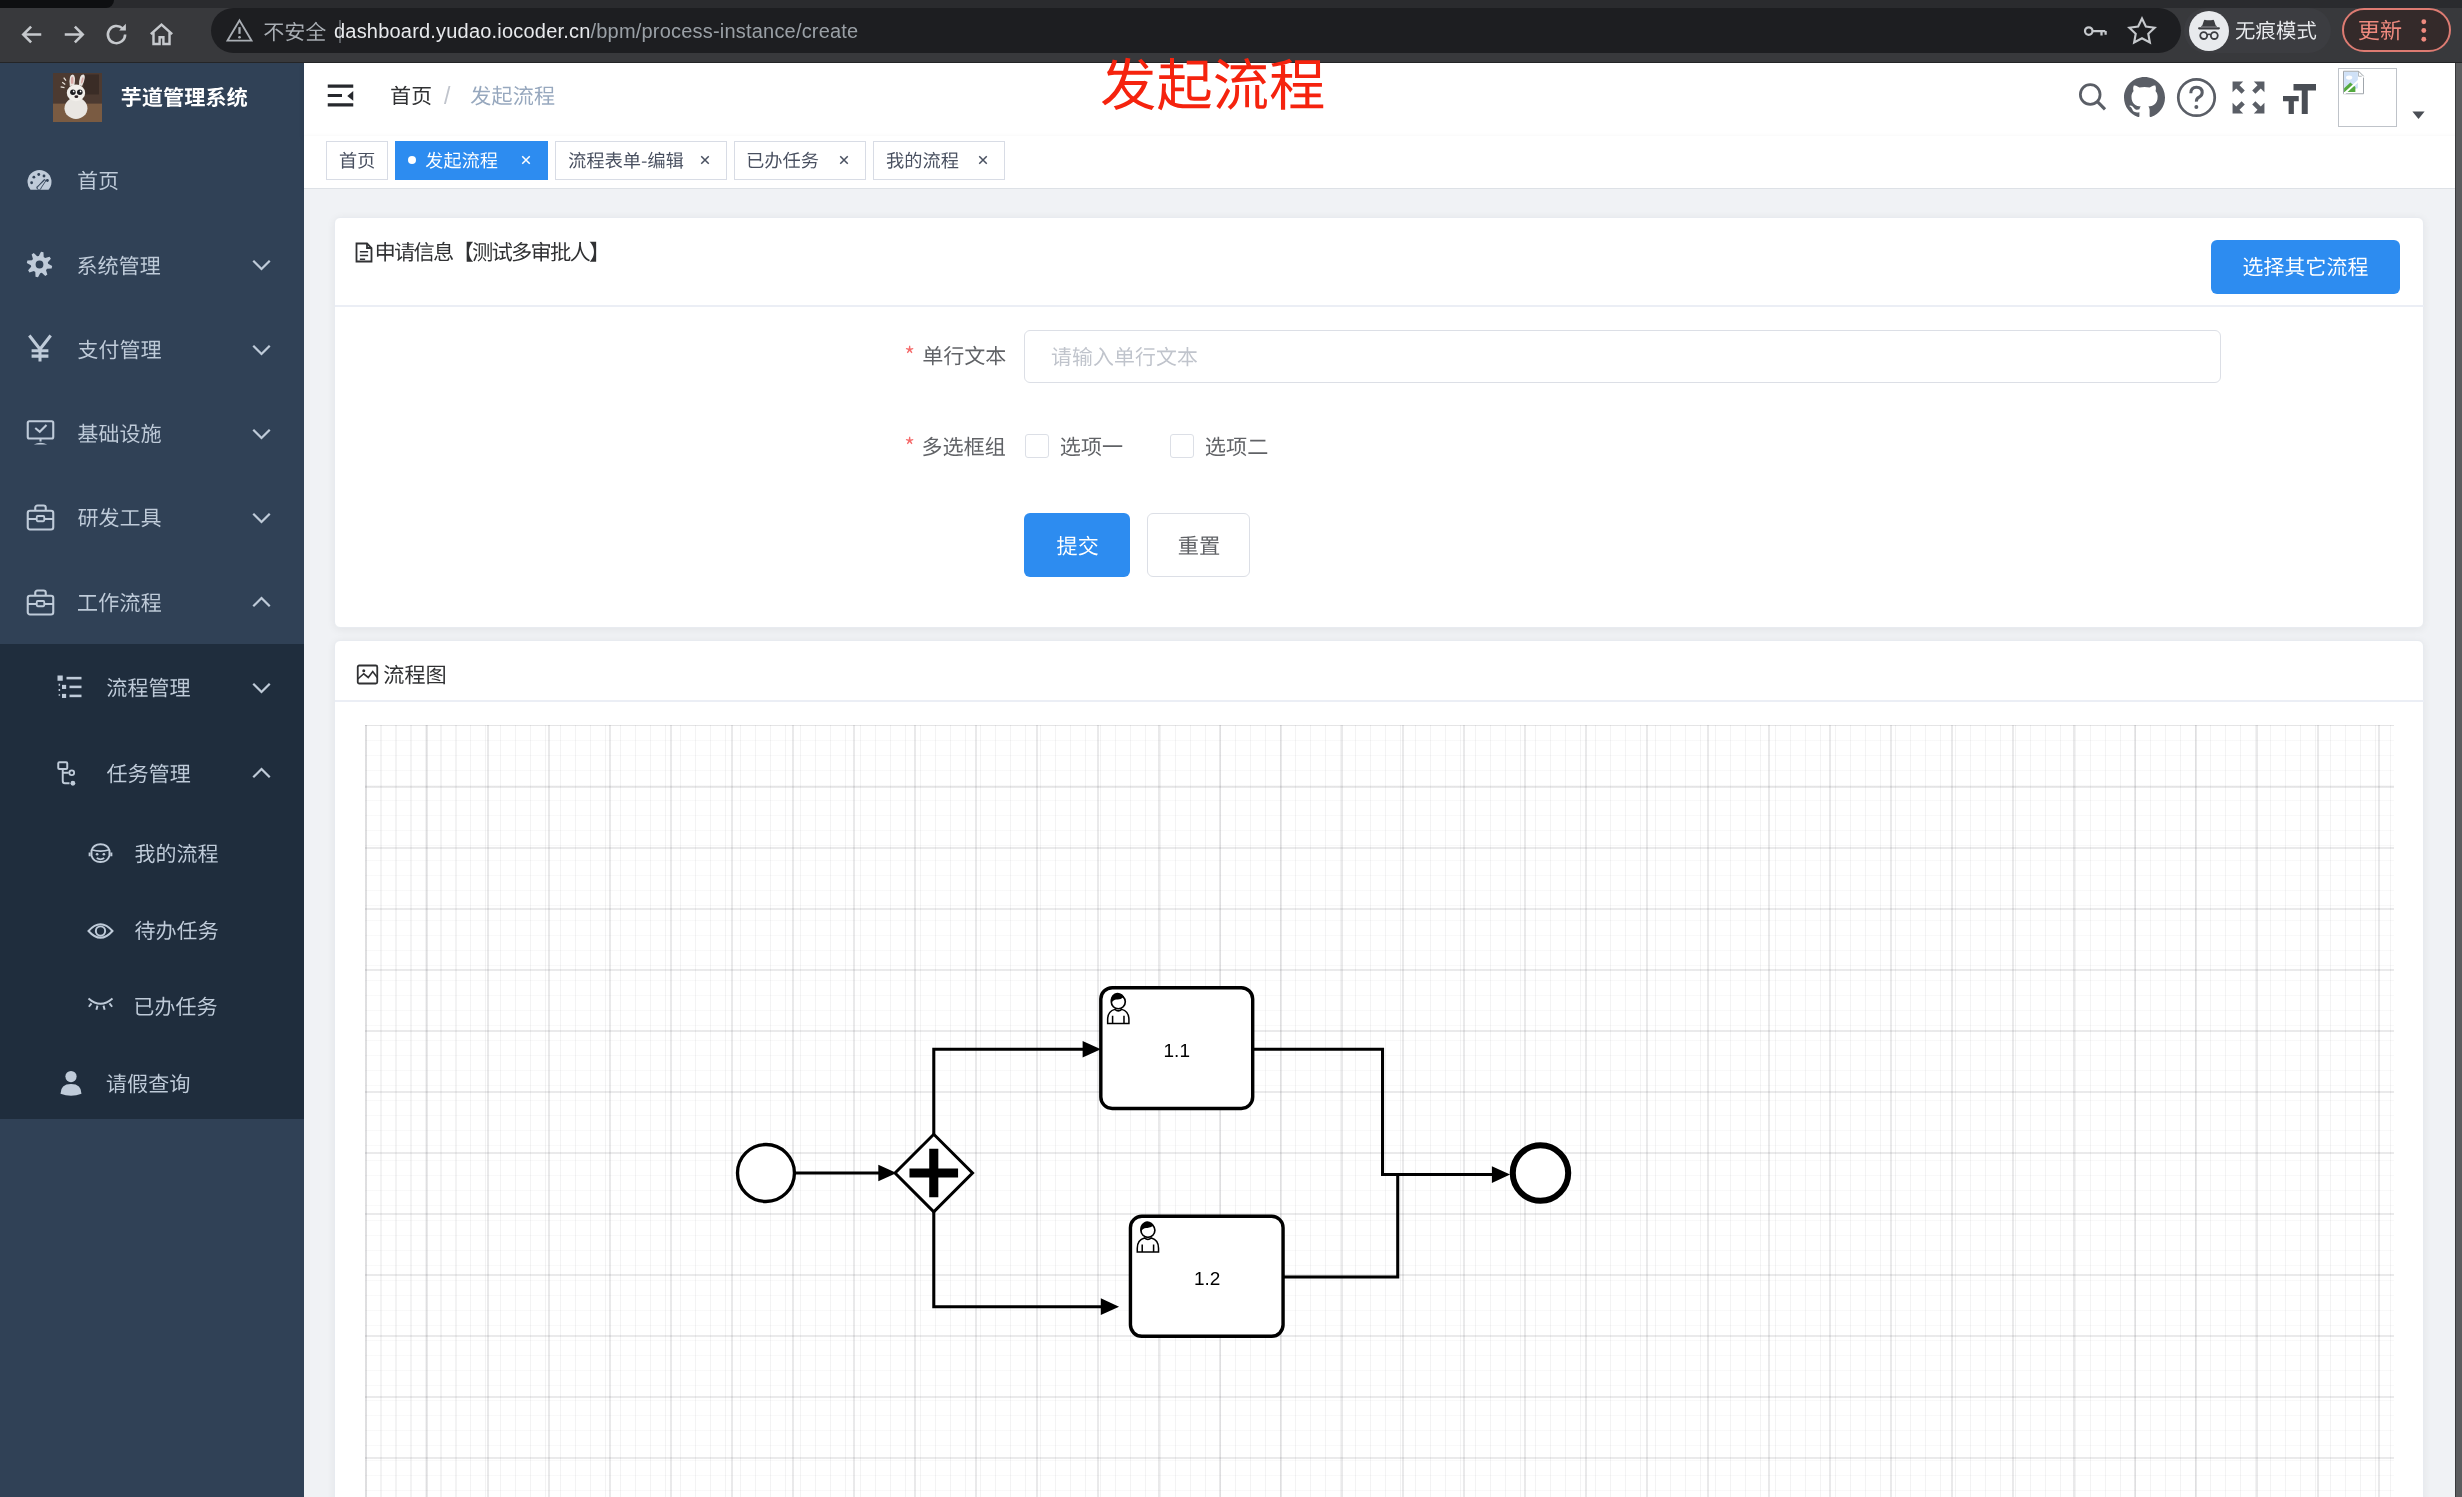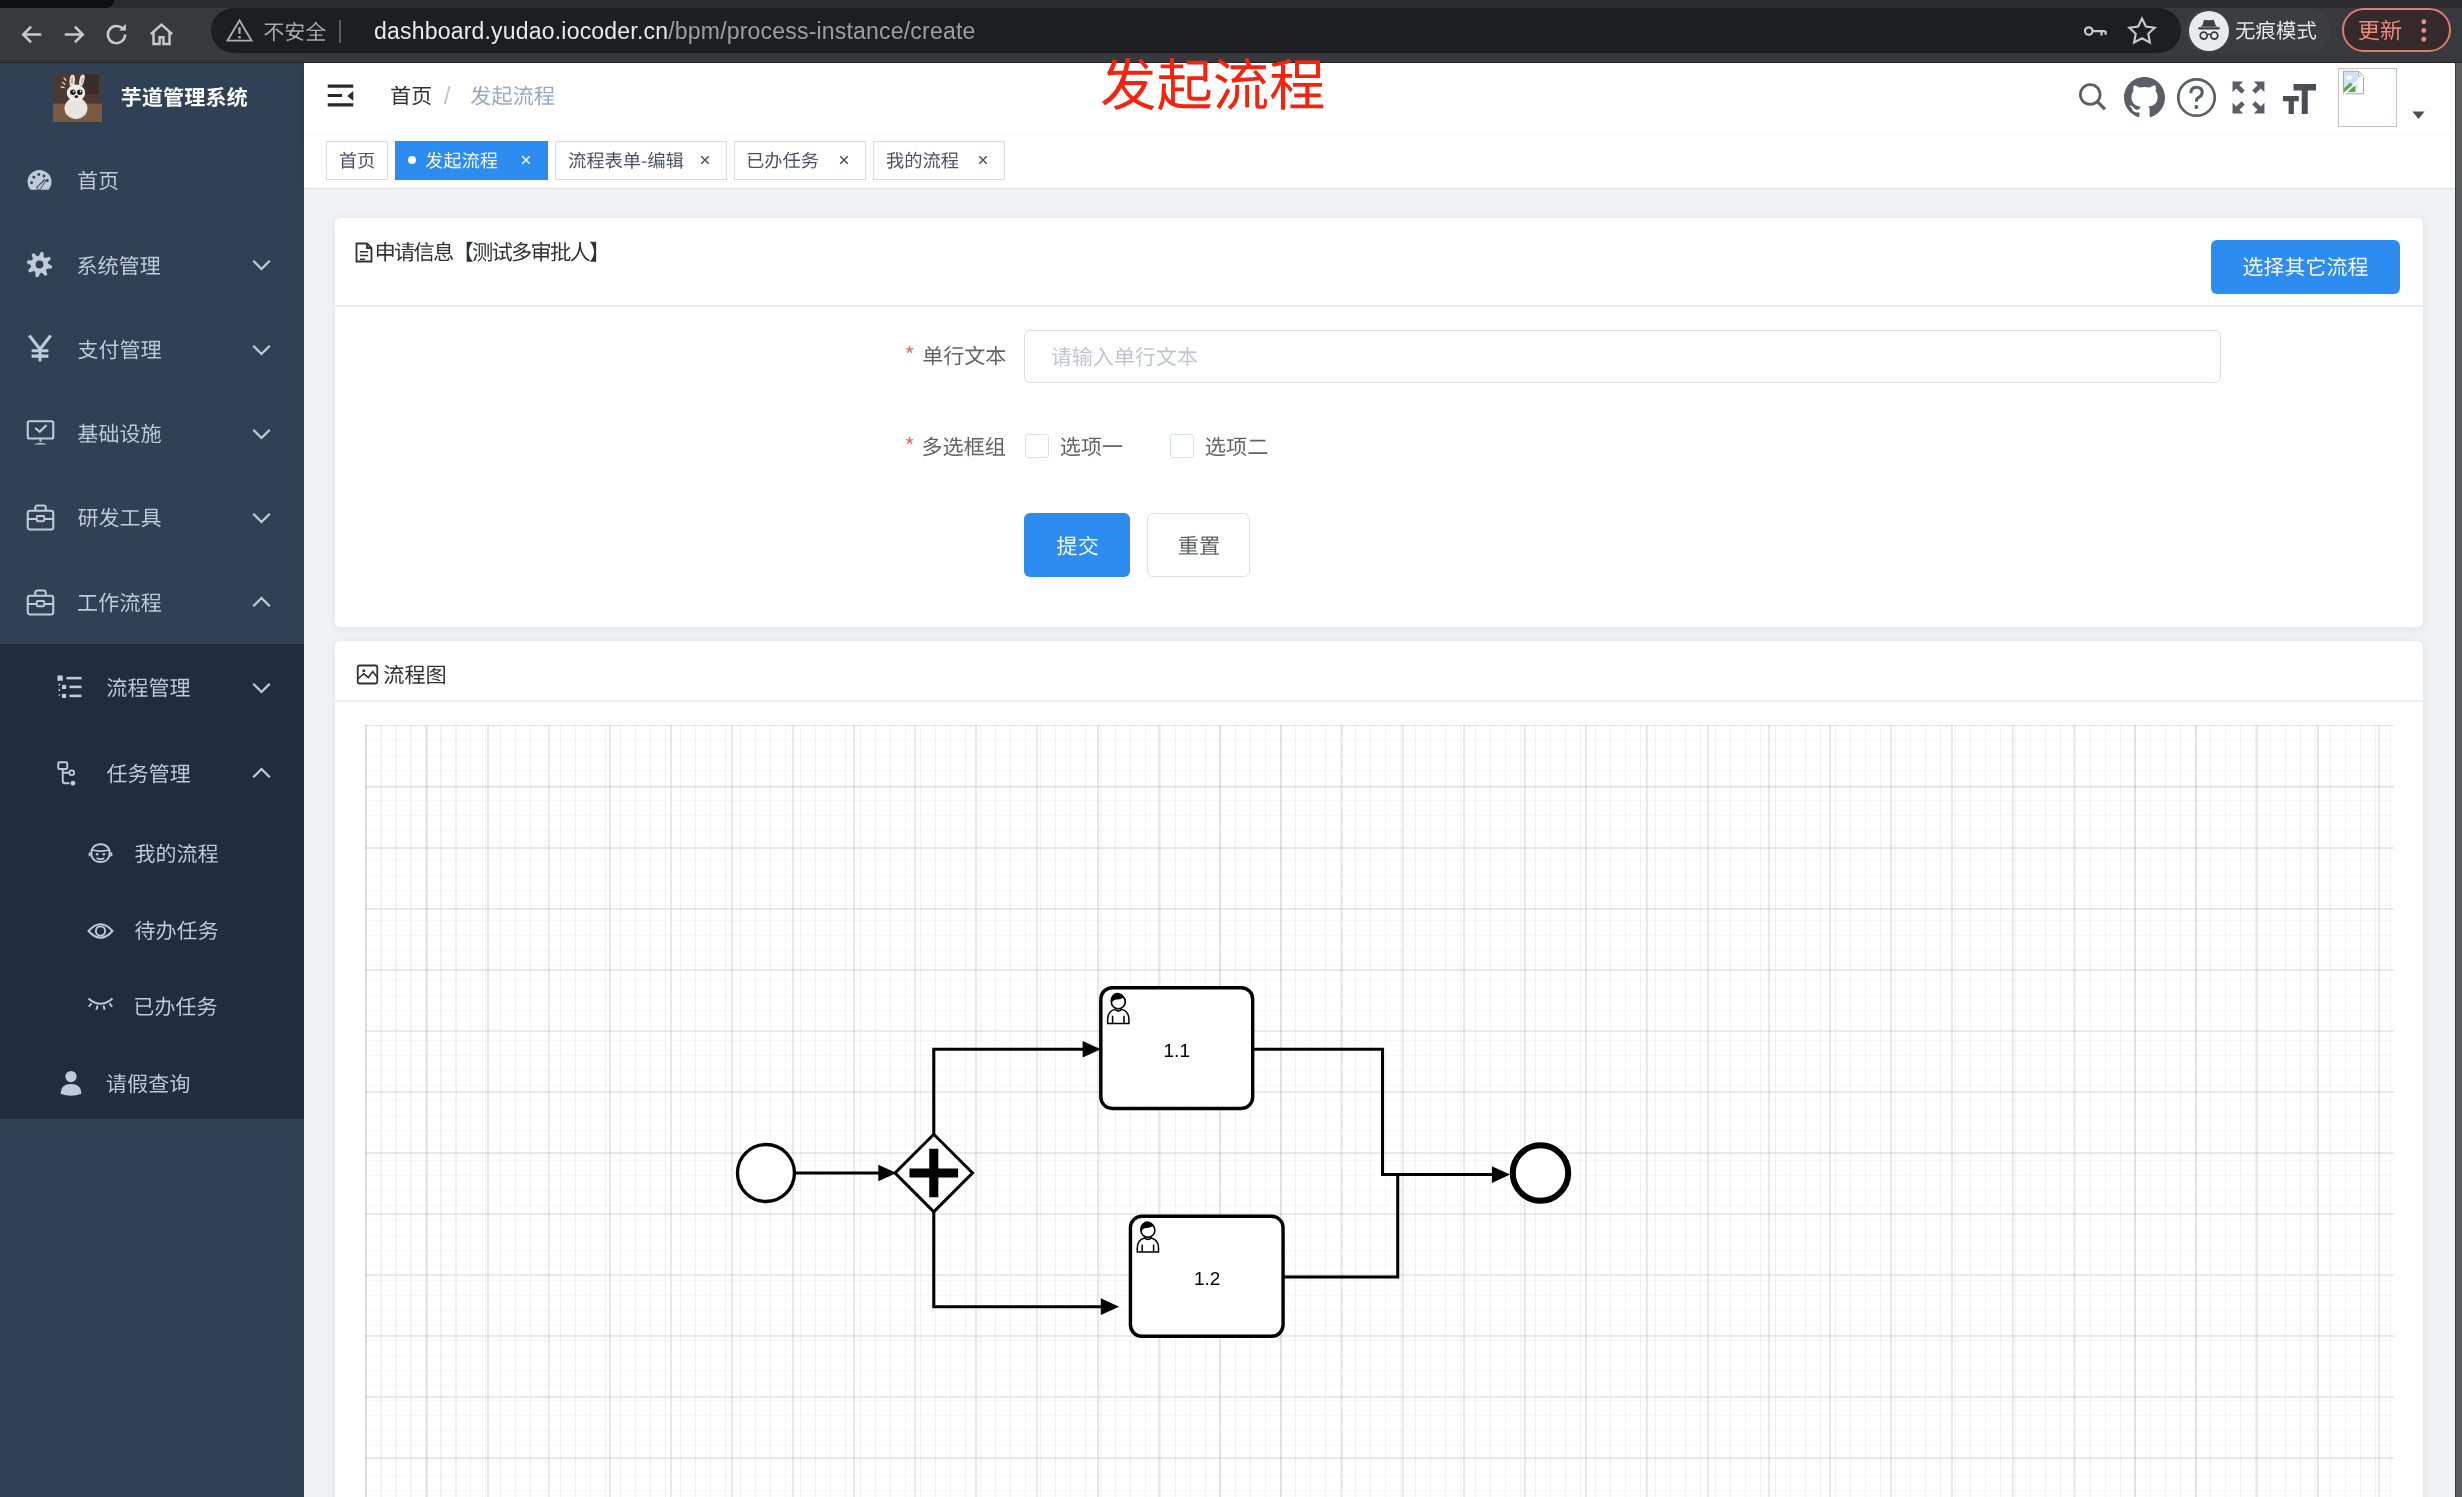--- a/index.html
+++ b/index.html
@@ -26,21 +26,21 @@
 <div class="a" style="left:211px;top:8.4px;width:1970px;height:45px;border-radius:23px;background:#1d1e21"></div>
 <svg class="a" style="left:226px;top:18px" width="27" height="25" viewBox="0 0 36 33">
     <path d="M18 3L34 30H2Z" fill="none" stroke="#a9aeb4" stroke-width="2.6"></path>
     <path d="M18 12v9" stroke="#a9aeb4" stroke-width="3"></path>
     <circle cx="18" cy="25.5" r="1.8" fill="#a9aeb4"></circle>
   </svg>
 <svg style="position:absolute;left:263px;top:20.5px" width="64" height="21" viewBox="0.2 -24.8 84.1 28.0">
     <path d="M1.9 -21.6H26.1V-19.4H1.9ZM15.7 -13.4 17.2 -14.7Q18.5 -13.9 19.8 -13Q21.2 -12 22.5 -11Q23.8 -10 25 -9.1Q26.1 -8.1 26.9 -7.3L25.2 -5.7Q24.4 -6.5 23.3 -7.5Q22.2 -8.5 20.9 -9.5Q19.6 -10.6 18.3 -11.6Q16.9 -12.5 15.7 -13.4ZM15.1 -20.8 17.4 -20Q15.8 -17.1 13.6 -14.4Q11.4 -11.6 8.6 -9.3Q5.9 -7 2.7 -5.3Q2.5 -5.6 2.3 -5.9Q2 -6.2 1.7 -6.6Q1.5 -6.9 1.2 -7.1Q3.5 -8.3 5.6 -9.8Q7.7 -11.3 9.5 -13.1Q11.3 -15 12.7 -16.9Q14.2 -18.8 15.1 -20.8ZM12.9 -15.2 15.1 -17.5V-17.4V2.2H12.9Z M30.6 -20.3H53.4V-14.6H51.2V-18.3H32.7V-14.6H30.6ZM46.7 -11.6 48.9 -11.1Q47.6 -7.2 45.2 -4.6Q42.8 -2 39.4 -0.4Q36 1.2 31.6 2.2Q31.5 1.9 31.3 1.5Q31.1 1.2 30.8 0.8Q30.5 0.5 30.3 0.3Q34.6 -0.5 37.9 -1.9Q41.2 -3.4 43.4 -5.7Q45.6 -8.1 46.7 -11.6ZM29.9 -12.6H54.2V-10.6H29.9ZM39.6 -23 41.7 -23.6Q42.3 -22.7 42.8 -21.6Q43.3 -20.5 43.6 -19.8L41.4 -19.2Q41.1 -19.9 40.6 -21Q40.1 -22.1 39.6 -23ZM33.4 -6.2 34.9 -7.7Q37.3 -7 39.9 -6Q42.5 -5.1 45.1 -4Q47.6 -3 49.8 -1.9Q52 -0.8 53.6 0.2L51.9 2Q50.4 1.1 48.2 -0.1Q46.1 -1.2 43.6 -2.3Q41 -3.4 38.4 -4.4Q35.8 -5.4 33.4 -6.2ZM33.4 -6.2Q34.2 -7.3 35.1 -8.6Q36 -9.9 36.9 -11.4Q37.7 -12.9 38.5 -14.3Q39.3 -15.8 39.8 -17.1L42.1 -16.7Q41.5 -15.3 40.7 -13.9Q40 -12.4 39.1 -11Q38.3 -9.6 37.5 -8.3Q36.6 -7.1 35.9 -6.1Z M61.7 -6.9H78.7V-5.1H61.7ZM61.5 -13.2H78.7V-11.3H61.5ZM58.1 -0.4H82V1.5H58.1ZM68.9 -12.4H71.1V0.6H68.9ZM69.8 -23.8 71.7 -23Q70.1 -20.6 67.9 -18.4Q65.8 -16.2 63.3 -14.4Q60.8 -12.5 58.2 -11.2Q58 -11.6 57.5 -12.1Q57.1 -12.6 56.7 -12.9Q59.3 -14.1 61.8 -15.8Q64.2 -17.5 66.3 -19.6Q68.4 -21.6 69.8 -23.8ZM70.6 -22.9Q73.3 -19.6 76.5 -17.2Q79.7 -14.8 83.4 -12.9Q83 -12.6 82.5 -12.1Q82.1 -11.6 81.9 -11.1Q79.5 -12.6 77.2 -14.2Q75 -15.8 72.9 -17.7Q70.8 -19.6 68.9 -22Z" fill="#a9aeb4"></path>
   </svg>
 <div class="a" style="left:339px;top:20px;width:1.5px;height:23px;background:#5a5e63"></div>
-<div class="a" style="left:374px;top:18px;height:26px;line-height:26px;font-size:23px;color:#e8eaed;letter-spacing:0.2px">dashboard.yudao.iocoder.cn<span style="color:#9aa0a6">/bpm/process-instance/create</span></div>
+<div class="a" style="left:334px;top:18px;height:26px;line-height:26px;font-size:20px;color:#e8eaed;letter-spacing:0.2px">dashboard.yudao.iocoder.cn<span style="color:#9aa0a6">/bpm/process-instance/create</span></div>
 <svg class="a" style="left:2082px;top:18px" width="27" height="26" viewBox="0 0 36 34">
     <circle cx="9" cy="17" r="5" fill="none" stroke="#c6c9cd" stroke-width="3"></circle>
     <path d="M14 17h17M26 17v6M31.5 17v5" fill="none" stroke="#c6c9cd" stroke-width="3"></path>
   </svg>
 <svg class="a" style="left:2126px;top:15px" width="32" height="32" viewBox="0 0 24 24">
     <path d="M12 2.6l2.9 6 6.6.9-4.8 4.6 1.2 6.5-5.9-3.2-5.9 3.2 1.2-6.5L2.5 9.5l6.6-.9z" fill="none" stroke="#c6c9cd" stroke-width="1.6"></path>
   </svg>
 <div class="a" style="left:2184px;top:8.4px;width:147px;height:45px;border-radius:23px;background:#3c3d41"></div>
 <div class="a" style="left:2189px;top:10.6px;width:40px;height:40px;border-radius:50%;background:#e8eaed"></div>
 <svg class="a" style="left:2192px;top:13.7px" width="34" height="34" viewBox="0 0 45 45">

